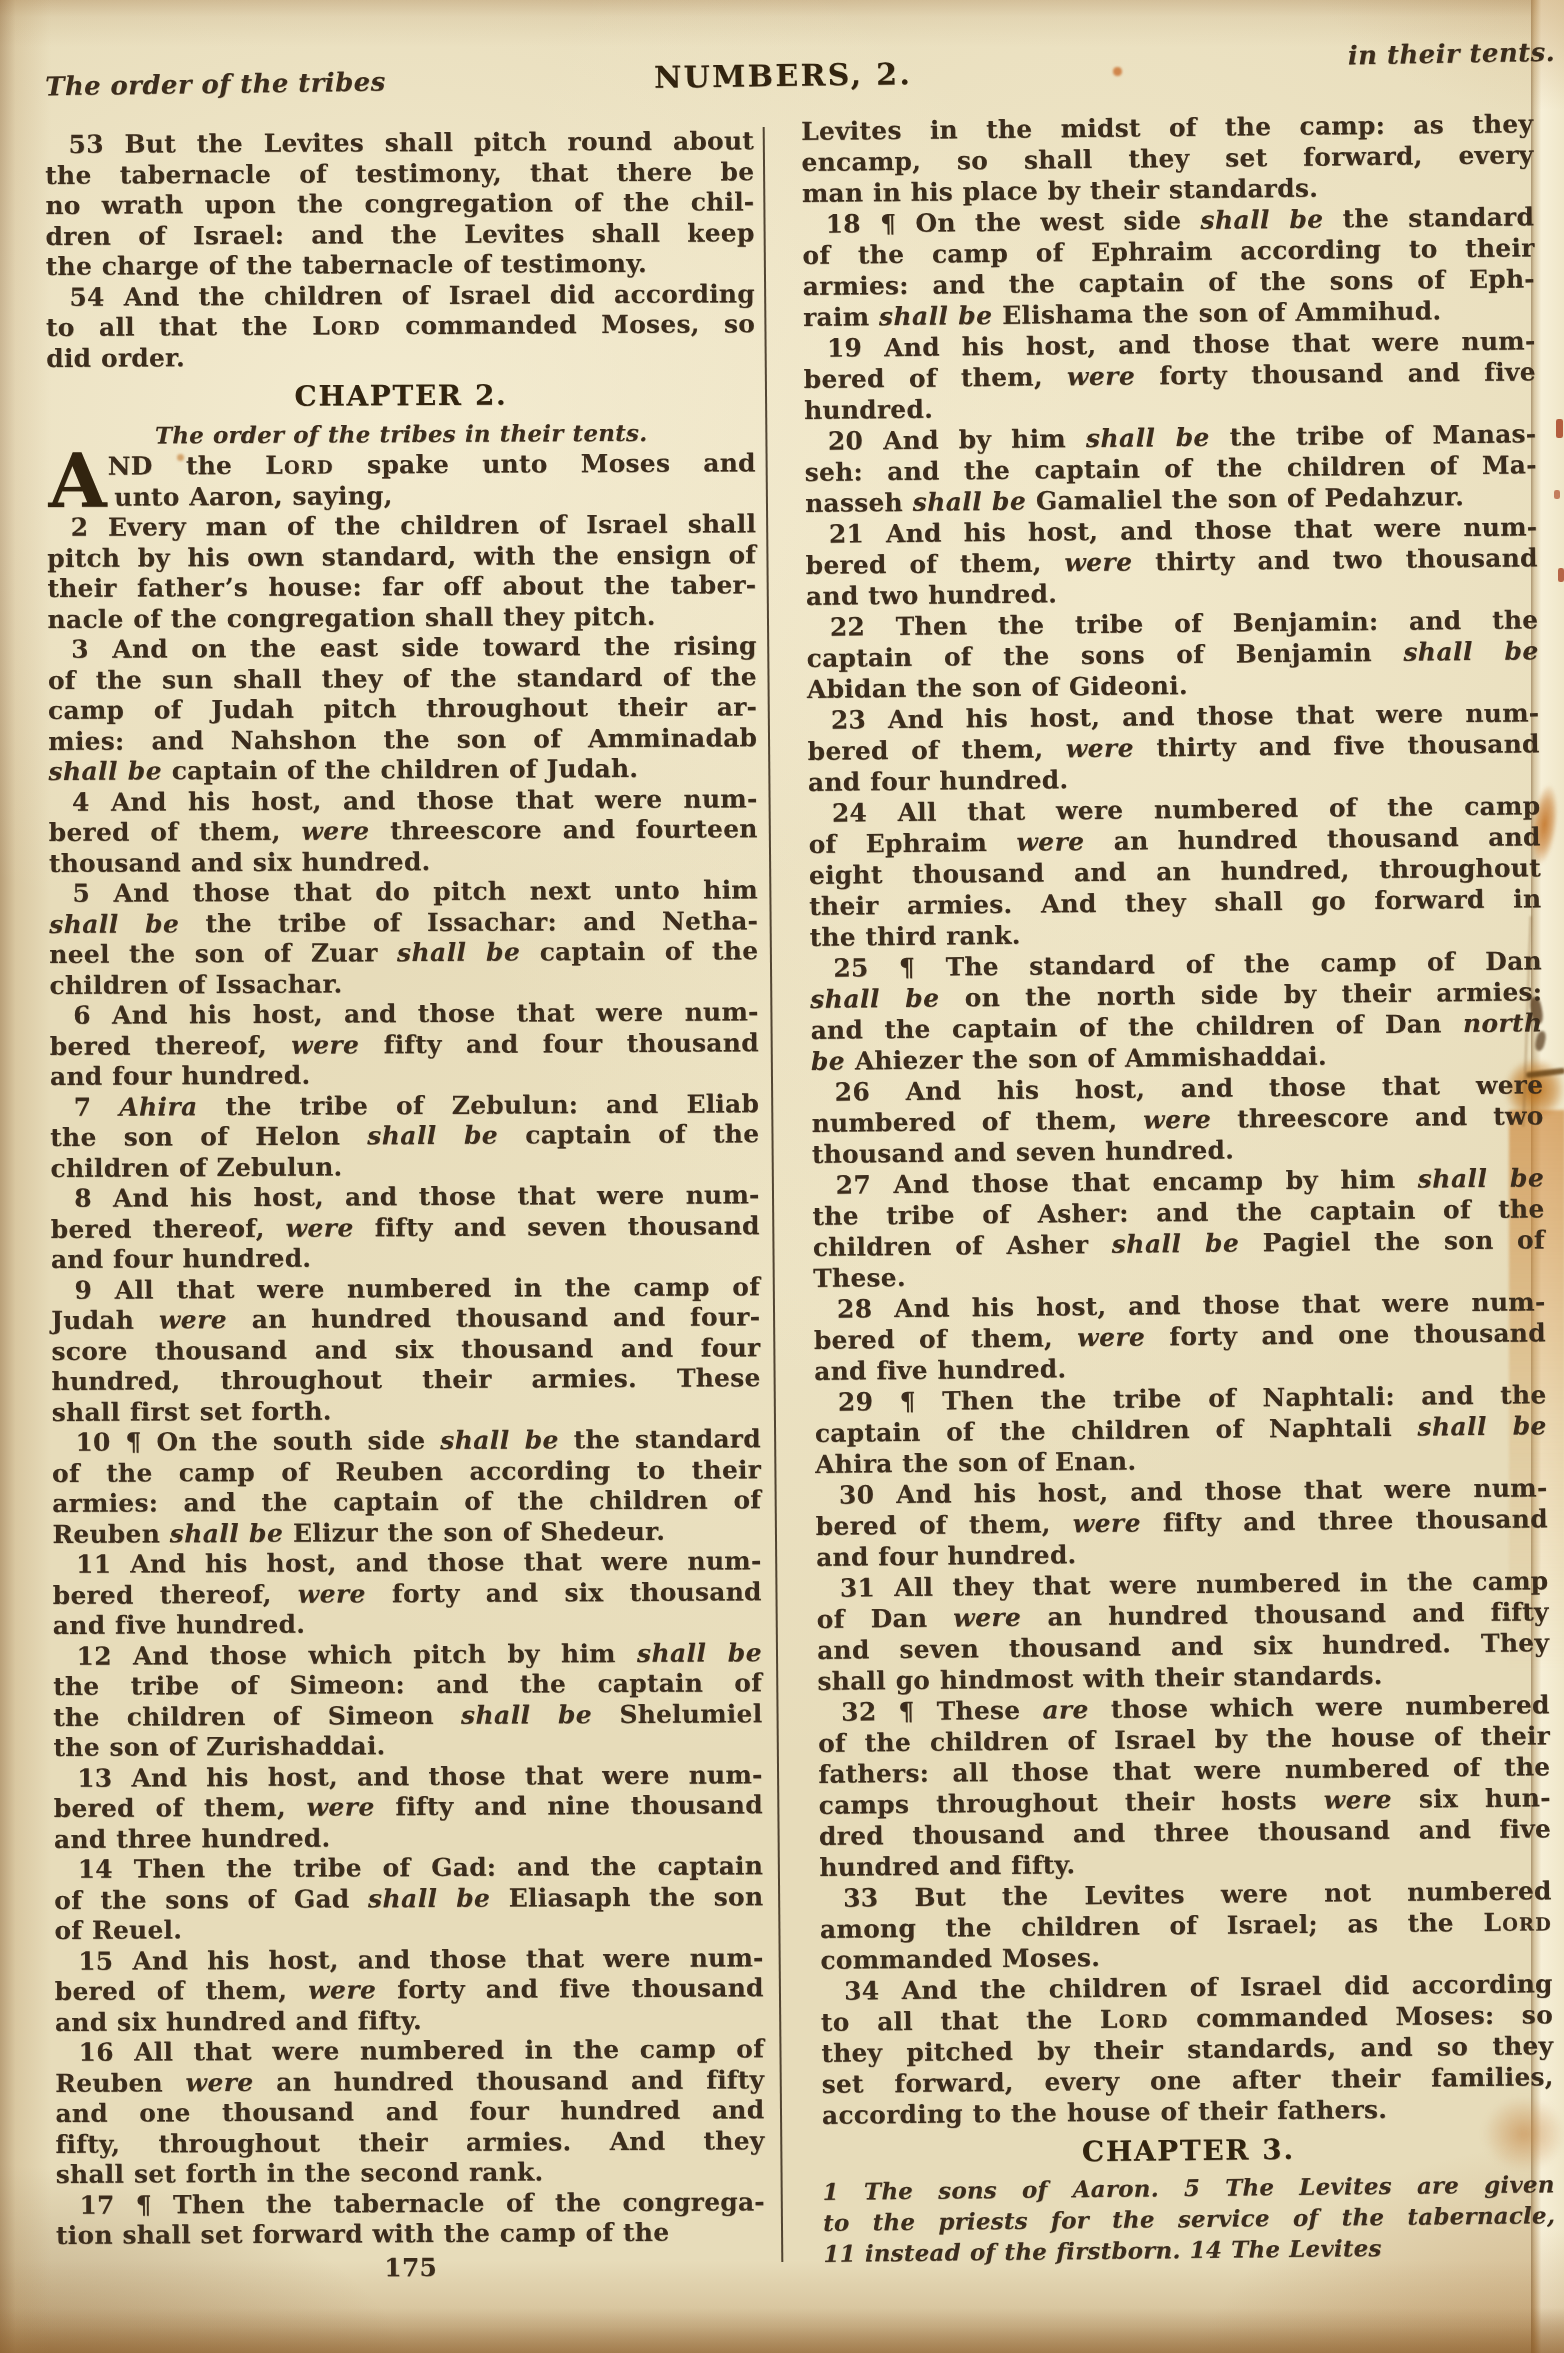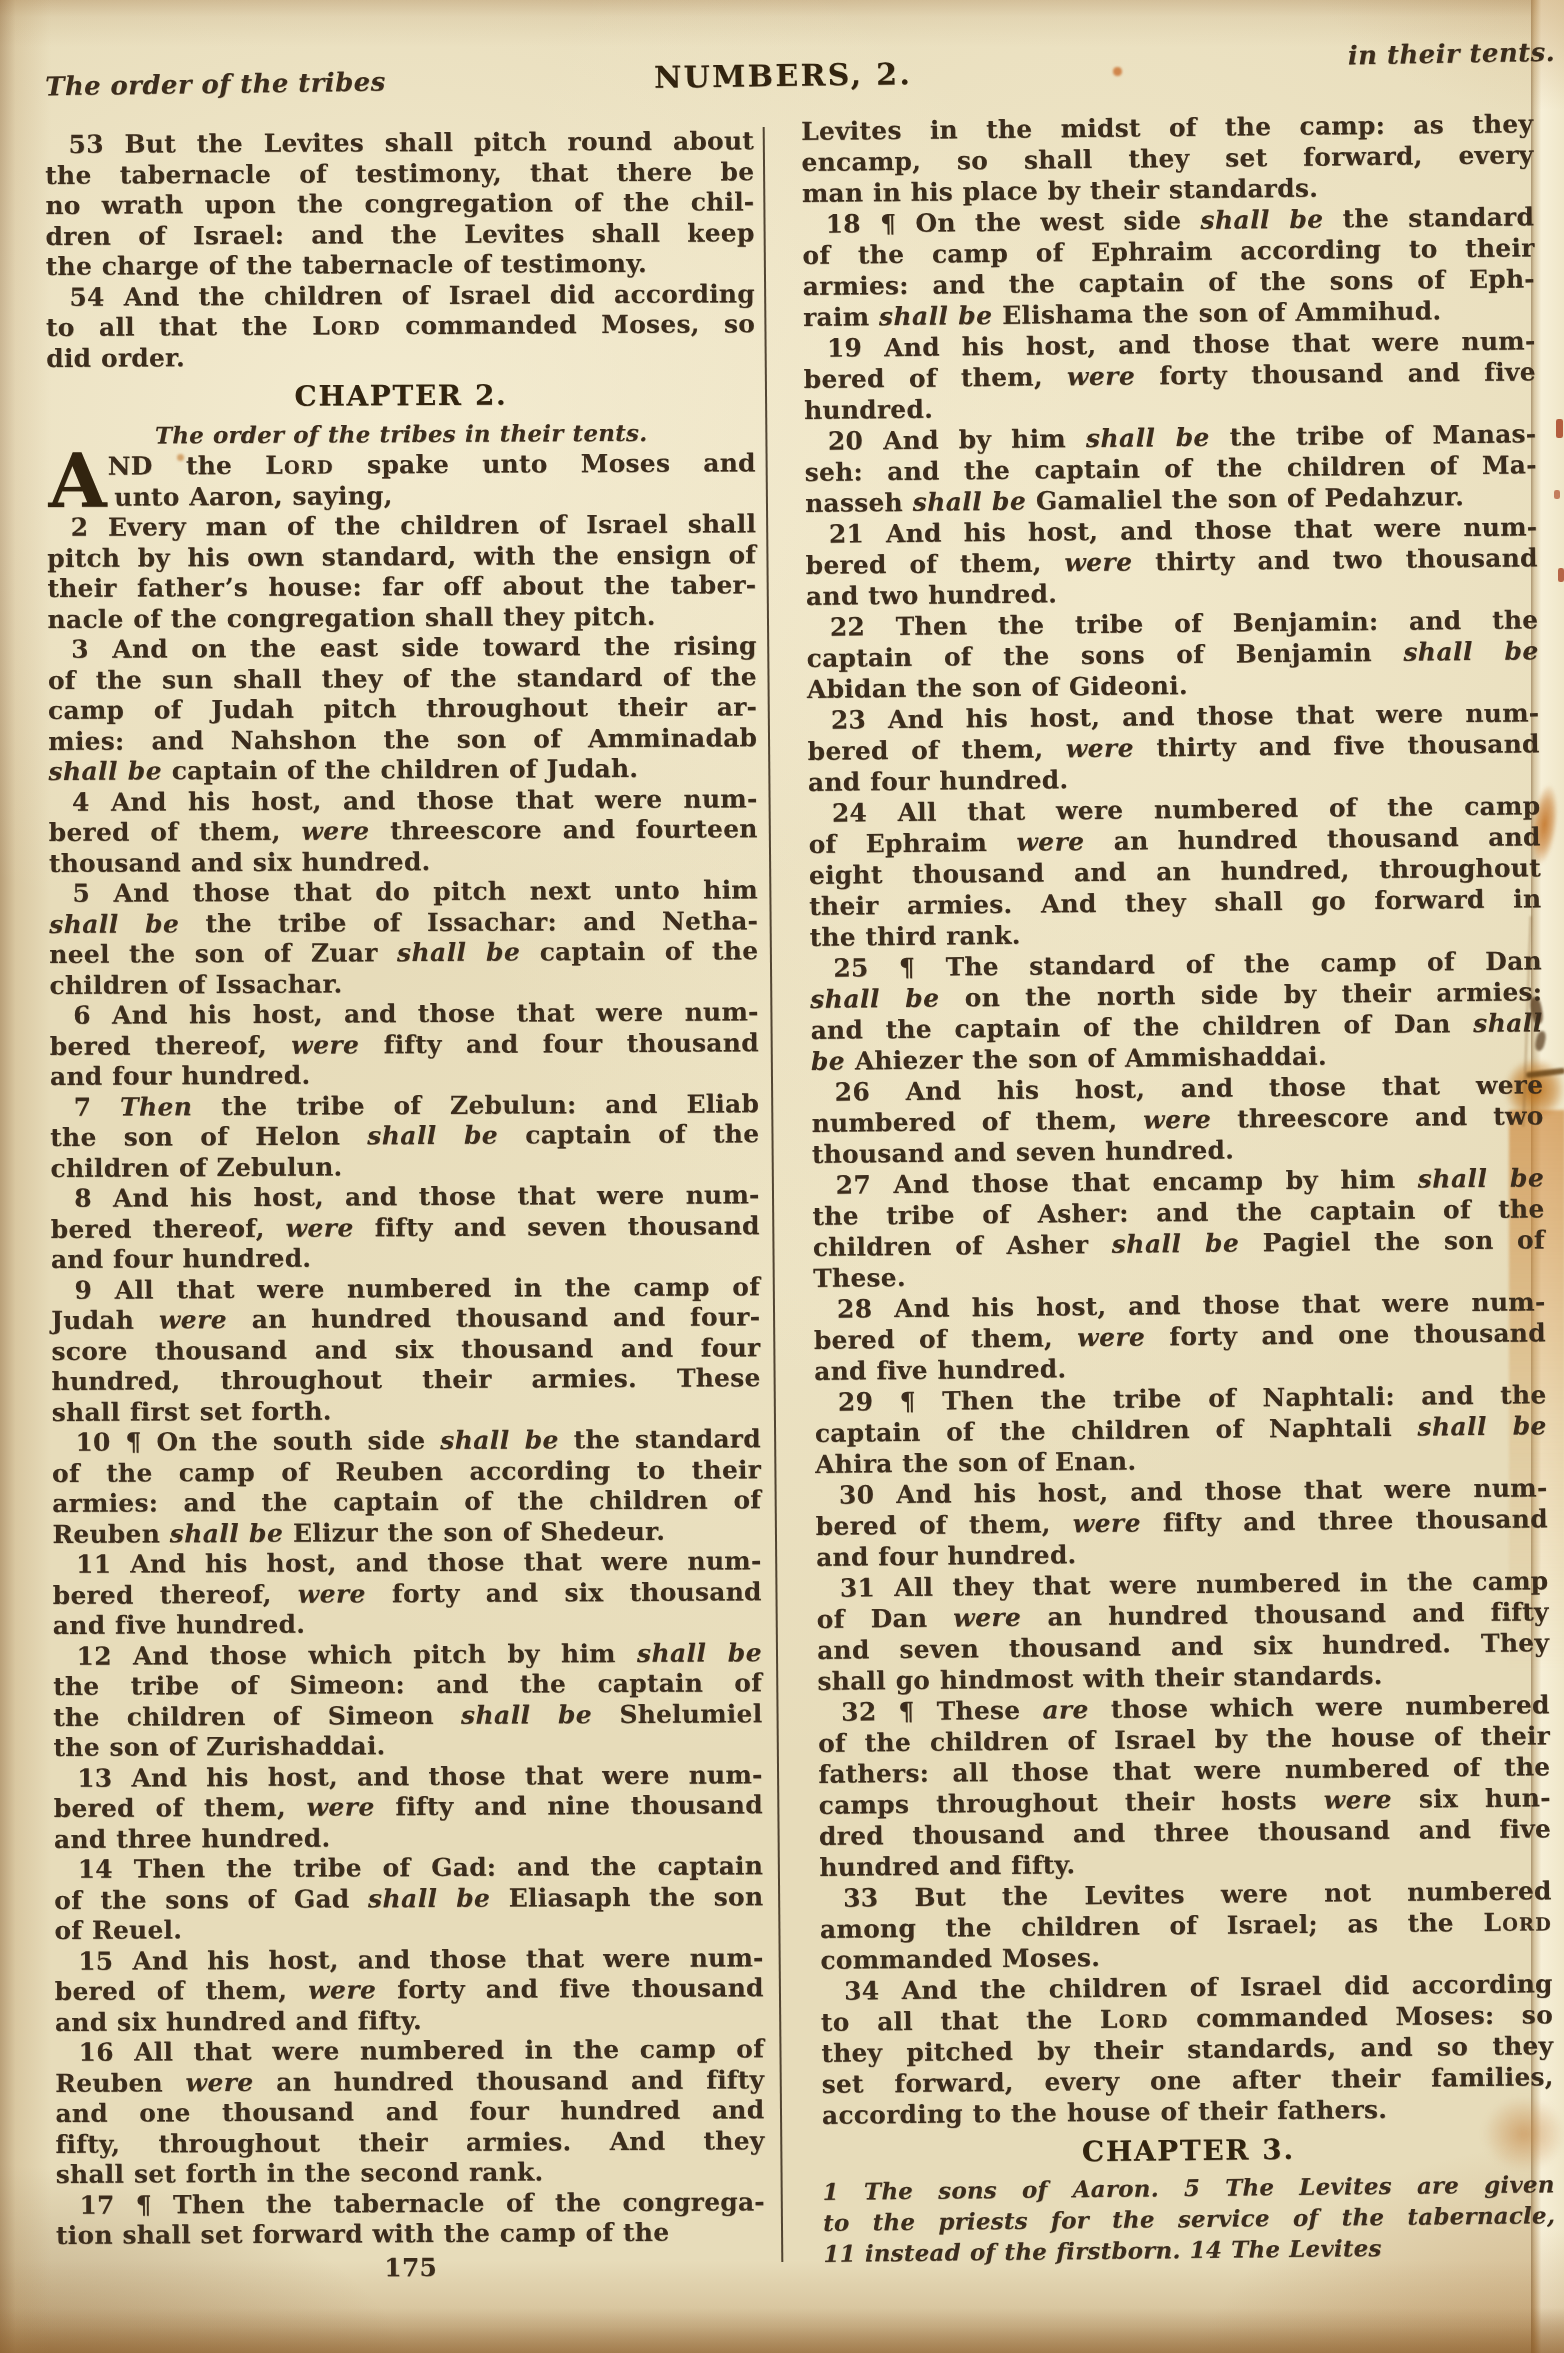--- a/index.html
+++ b/index.html
@@ -142,21 +142,21 @@
       <div class="ln n"><span>4 And his host, and those that were num-</span></div>
       <div class="ln c"><span>bered of them, <i>were</i> threescore and fourteen</span></div>
       <div class="ln e"><span>thousand and six hundred.</span></div>
       <div class="ln n"><span>5 And those that do pitch next unto him</span></div>
       <div class="ln c"><span><i>shall be</i> the tribe of Issachar: and Netha-</span></div>
       <div class="ln c"><span>neel the son of Zuar <i>shall be</i> captain of the</span></div>
       <div class="ln e"><span>children of Issachar.</span></div>
       <div class="ln n"><span>6 And his host, and those that were num-</span></div>
       <div class="ln c"><span>bered thereof, <i>were</i> fifty and four thousand</span></div>
       <div class="ln e"><span>and four hundred.</span></div>
-      <div class="ln n"><span>7 <i>Then</i> the tribe of Zebulun: and Eliab</span></div>
+      <div class="ln n"><span>7 <i>Ahira</i> the tribe of Zebulun: and Eliab</span></div>
       <div class="ln c"><span>the son of Helon <i>shall be</i> captain of the</span></div>
       <div class="ln e"><span>children of Zebulun.</span></div>
       <div class="ln n"><span>8 And his host, and those that were num-</span></div>
       <div class="ln c"><span>bered thereof, <i>were</i> fifty and seven thousand</span></div>
       <div class="ln e"><span>and four hundred.</span></div>
       <div class="ln n"><span>9 All that were numbered in the camp of</span></div>
       <div class="ln c"><span>Judah <i>were</i> an hundred thousand and four-</span></div>
       <div class="ln c"><span>score thousand and six thousand and four</span></div>
       <div class="ln c"><span>hundred, throughout their armies. These</span></div>
       <div class="ln e"><span>shall first set forth.</span></div>
@@ -212,21 +212,21 @@
       <div class="ln n"><span>23 And his host, and those that were num-</span></div>
       <div class="ln c"><span>bered of them, <i>were</i> thirty and five thousand</span></div>
       <div class="ln e"><span>and four hundred.</span></div>
       <div class="ln n"><span>24 All that were numbered of the camp</span></div>
       <div class="ln c"><span>of Ephraim <i>were</i> an hundred thousand and</span></div>
       <div class="ln c"><span>eight thousand and an hundred, throughout</span></div>
       <div class="ln c"><span>their armies. And they shall go forward in</span></div>
       <div class="ln e"><span>the third rank.</span></div>
       <div class="ln n"><span>25 ¶ The standard of the camp of Dan</span></div>
       <div class="ln c"><span><i>shall be</i> on the north side by their armies:</span></div>
-      <div class="ln c"><span>and the captain of the children of Dan <i>shall</i></span></div>
+      <div class="ln c"><span>and the captain of the children of Dan <i>north</i></span></div>
       <div class="ln e"><span><i>be</i> Ahiezer the son of Ammishaddai.</span></div>
       <div class="ln n"><span>26 And his host, and those that were</span></div>
       <div class="ln c"><span>numbered of them, <i>were</i> threescore and two</span></div>
       <div class="ln e"><span>thousand and seven hundred.</span></div>
       <div class="ln n"><span>27 And those that encamp by him <i>shall be</i></span></div>
       <div class="ln c"><span>the tribe of Asher: and the captain of the</span></div>
       <div class="ln c"><span>children of Asher <i>shall be</i> Pagiel the son of</span></div>
       <div class="ln e"><span>These.</span></div>
       <div class="ln n"><span>28 And his host, and those that were num-</span></div>
       <div class="ln c"><span>bered of them, <i>were</i> forty and one thousand</span></div>

